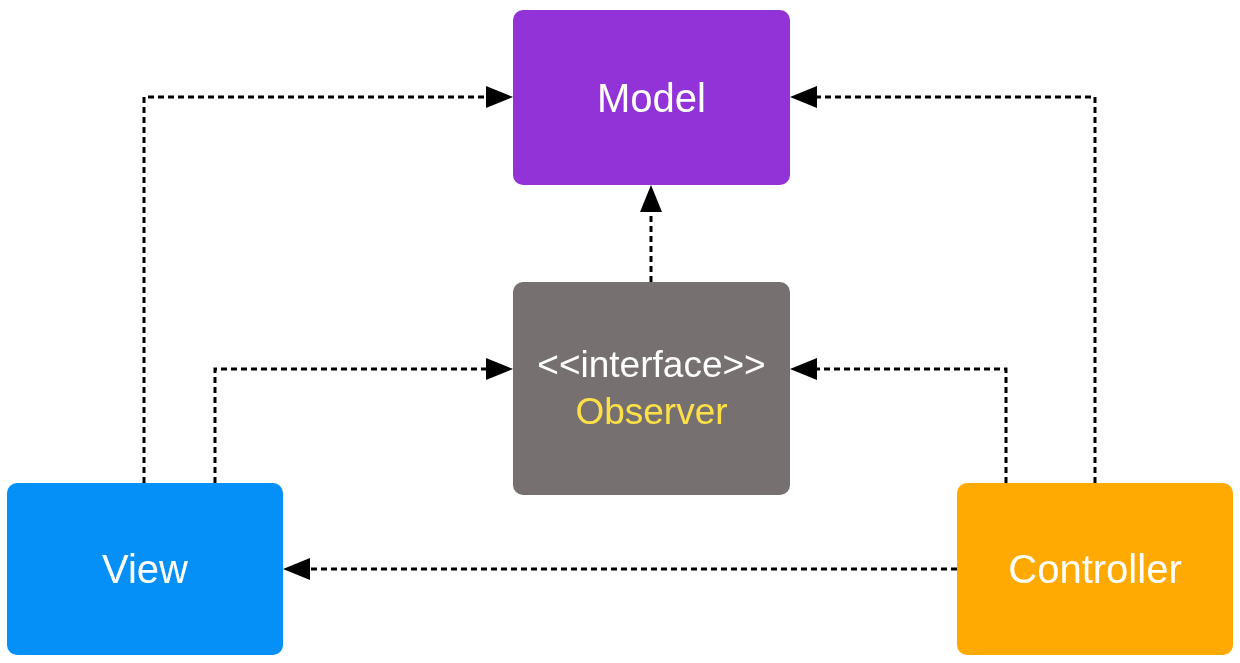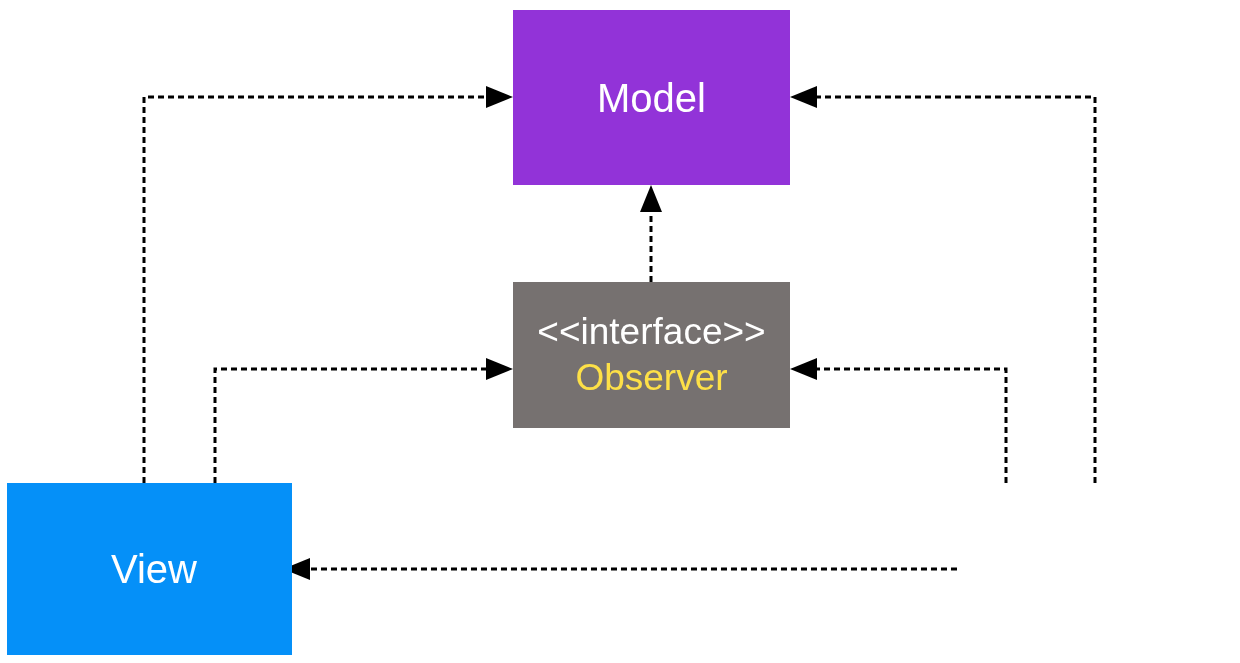--- a/index.html
+++ b/index.html
@@ -33,20 +33,21 @@
     stroke: none;
   }
   .node {
     position: absolute;
     display: flex;
     flex-direction: column;
     align-items: center;
     justify-content: center;
     color: #ffffff;
     text-align: center;
+    border-radius: 10px;
   }
   .node-label {
     font-size: 40px;
     line-height: 1.15;
     color: #ffffff;
   }
   .node-stereotype {
     font-size: 37px;
     line-height: 1.25;
     color: #ffffff;
@@ -92,23 +93,26 @@
     <g>
       <path class="edge-line" d="M957,569 L310,569"></path>
       <polygon class="edge-head" points="283,569 310,558 310,580"></polygon>
     </g>
   </svg>
 
   <div class="node" style="left: 513px; top: 10px; width: 277px; height: 175px; background-color: rgb(146, 51, 216);">
     <span class="node-label">Model</span>
   </div>
 
-  <div class="node" style="left: 513px; top: 282px; width: 277px; height: 146px; background-color: rgb(118, 113, 112);">
+  <div class="node" style="left: 513px; top: 282px; width: 277px; height: 213px; background-color: rgb(118, 113, 112);">
     <span class="node-stereotype">&lt;&lt;interface&gt;&gt;</span>
     <span class="node-label-small">Observer</span>
   </div>
 
-  <div class="node" style="left: 7px; top: 483px; width: 276px; height: 172px; background-color: rgb(5, 144, 248); padding-left: 9px;">
+  <div class="node" style="left: 7px; top: 483px; width: 276px; height: 172px; background-color: rgb(5, 144, 248);">
     <span class="node-label">View</span>
   </div>
 
+  <div class="node" style="left: 957px; top: 483px; width: 276px; height: 172px; background-color: rgb(254, 170, 2);">
+    <span class="node-label">Controller</span>
+  </div>
 
 </div>
 
 </body></html>

